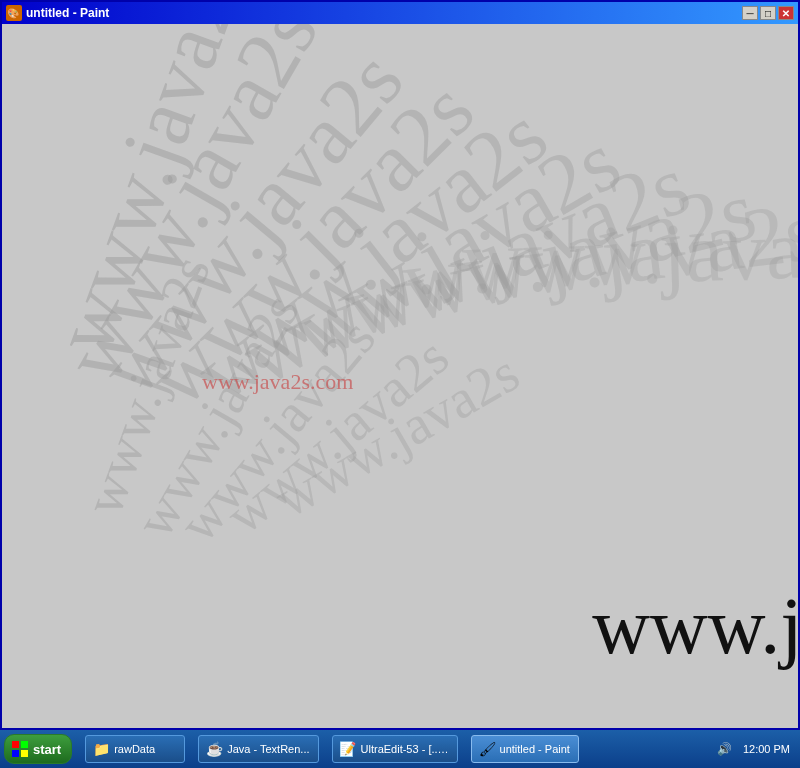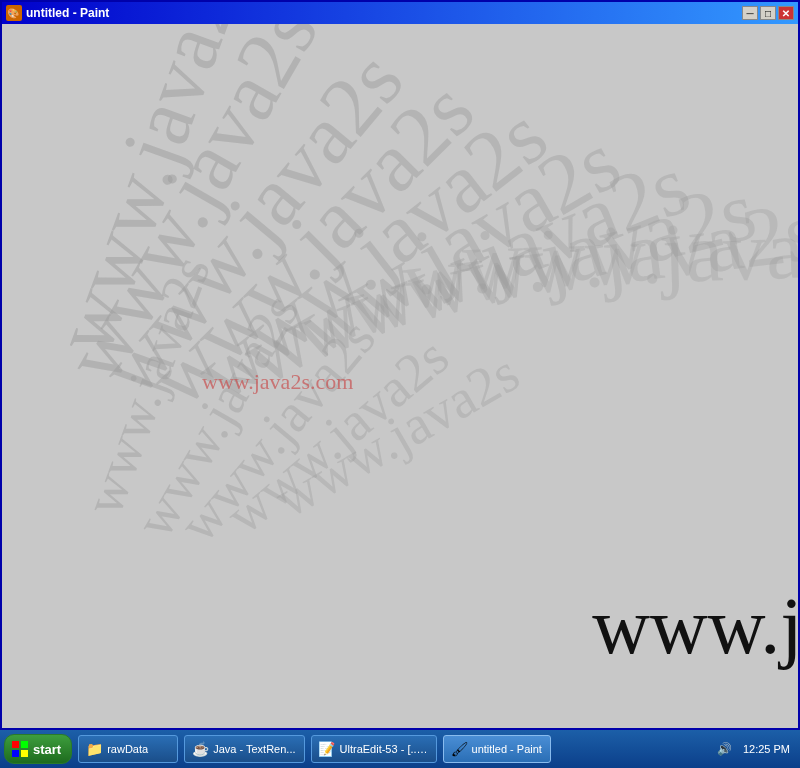--- a/index.html
+++ b/index.html
@@ -109,21 +109,21 @@
     .taskbar {
       width: 800px;
       height: 38px;
       background: linear-gradient(to bottom, #1c5fa8, #0b3f8a);
       position: absolute;
       bottom: 0;
       left: 0;
       display: flex;
       align-items: center;
       padding: 0 4px;
-      gap: 6px;
+      gap: 13px;
     }
 
     .start-btn {
       background: linear-gradient(to bottom, #3d9e3d, #1e6b1e);
       border: 1px solid #2a7a2a;
       border-radius: 10px;
       padding: 2px 10px 2px 6px;
       display: flex;
       align-items: center;
       gap: 4px;
@@ -269,15 +269,15 @@
   </div>
 
 
   <div class="taskbar-item active">
     <span class="taskbar-icon">🖌</span>
     <span class="taskbar-label">untitled - Paint</span>
   </div>
 
   <div class="taskbar-right">
     <span class="systray-icon">🔊</span>
-    <span class="clock">12:25 PM</span>
+    <span class="clock">12:00 PM</span>
   </div>
 </div>
 
 </body></html>

